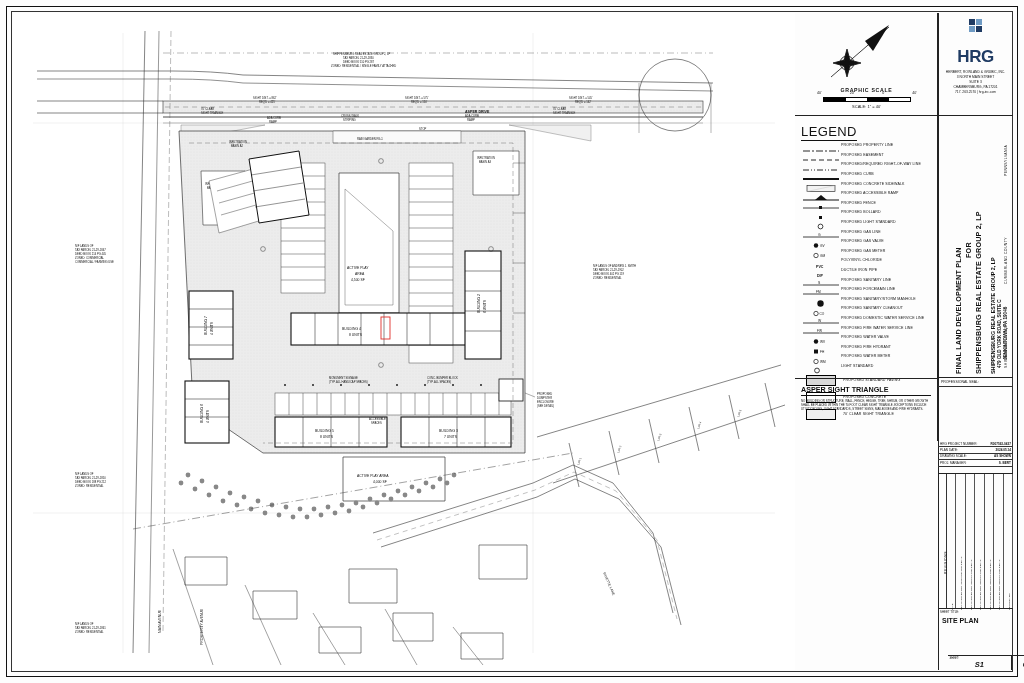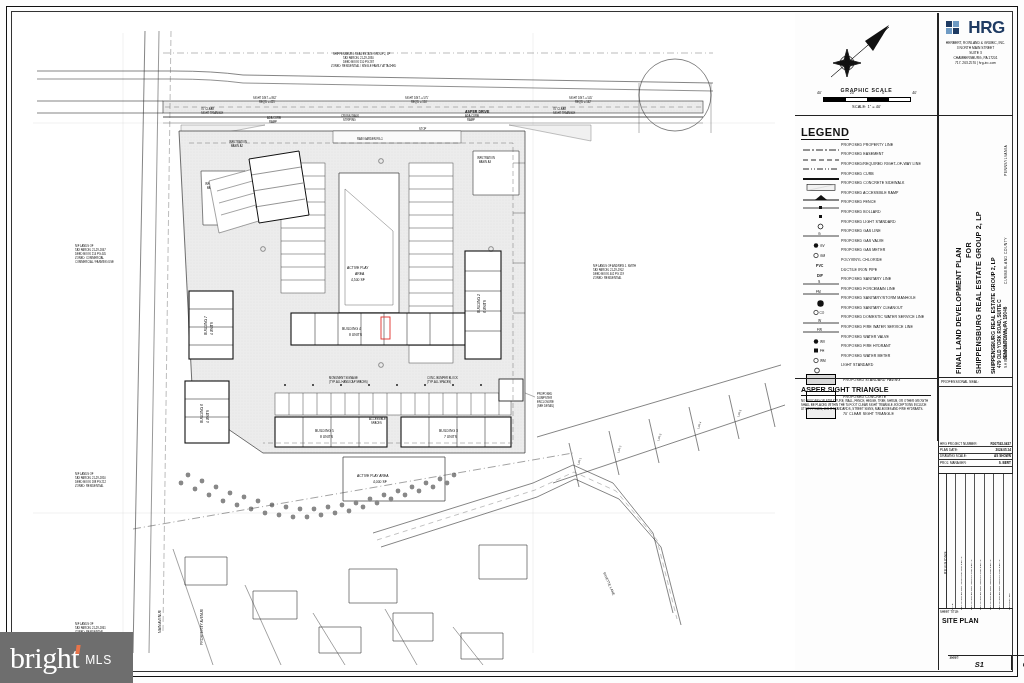--- a/index.html
+++ b/index.html
@@ -62,41 +62,41 @@
   .gs-sub { position:absolute; left:0; width:143px; top:91px; text-align:center; font-size:4px; color:#111;}
 
   
   .logo-box {
     position: absolute; left: 143px; top: 0px;
     width: 75px; height: 103px;
     border-bottom: 1px solid #222;
     padding: 6px 3px 0 3px;
     text-align: center;
   }
-  .logo-row { display:flex; align-items:center; justify-content:center; gap:9px; }
+  .logo-row { display:flex; align-items:center; justify-content:center; gap:16px;flex-direction:column; }
   .logo-mark { width:13px; height:13px; position:relative; }
   .logo-mark span { position:absolute; width:6px; height:6px; }
   .logo-mark span:nth-child(1){ left:0; top:0; background:#1f3b63; }
   .logo-mark span:nth-child(2){ left:7px; top:0; background:#6f9bc4; }
   .logo-mark span:nth-child(3){ left:0; top:7px; background:#6f9bc4; }
   .logo-mark span:nth-child(4){ left:7px; top:7px; background:#1f3b63; }
   .logo-word { font-size:17px; font-weight:bold; color:#1f3b63; letter-spacing:-.5px; line-height:1; font-family:"Liberation Sans",sans-serif;}
   .logo-addr { margin-top:5px; font-size:3.3px; line-height:1.55; color:#111; }
 
   
   .legend {
     position: absolute; left:0px; top:103px;
     width:143px; height:262px;
     border-right:1px solid #222;
     padding:6px 5px 0 6px;
   }
   .legend h3 {
-    font-size:11px; letter-spacing:.4px; color:#111;
+    font-size:13px; letter-spacing:.4px; color:#111;
     border-bottom:1.3px solid #111; display:inline-block;
-    padding-bottom:.5px; font-weight:bold;
+    padding-bottom:.5px; font-weight:normal;
   }
   .lrow { display:flex; align-items:center; height:9.6px; }
   .lsym { width:40px; flex:0 0 40px; position:relative; height:9.6px; }
   .ltxt { font-size:3.6px; color:#111; letter-spacing:.1px; white-space:nowrap; }
 
   .patrow { display:flex; align-items:center; height:15px; margin-top:2px;}
   .patbox { width:30px; height:11px; border:.7px solid #000; margin-left:5px; margin-right:7px; flex:0 0 30px;}
   .pat-paving { background:#d9d9d9; }
   .pat-conc { background:#ffffff; }
   .pat-sight { background:#efefef; }
@@ -914,18 +914,14 @@
       <div class="a">
         <span class="lab2">SHEET:</span>
         <span class="big">S1</span>
       </div>
       <div class="b">
         <span class="big">6</span>
       </div>
     </div>
   </div>
 
-  <div id="watermark">
-    <span class="wm-b"><span>bright</span><span class="tick"></span></span>
-    <span class="wm-m">MLS</span>
-  </div>
 
 </div>
 
 </body></html>

